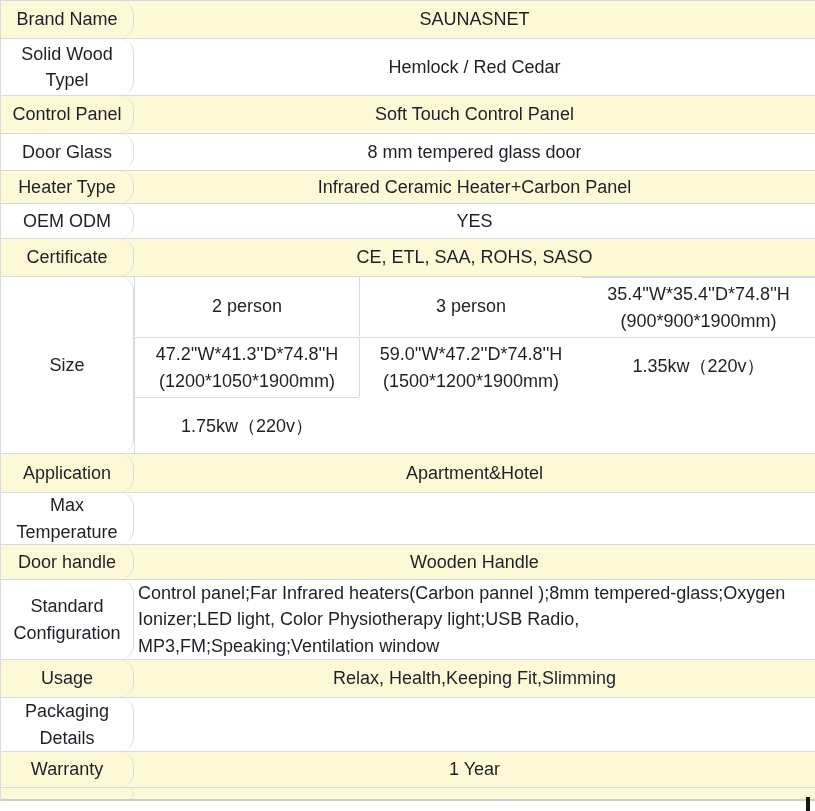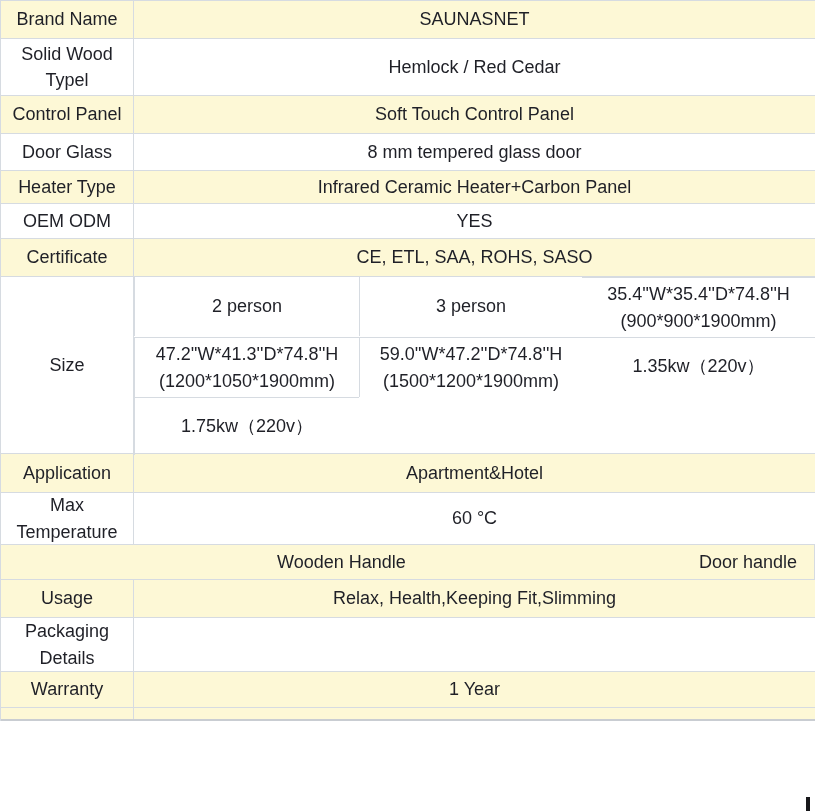--- a/index.html
+++ b/index.html
@@ -14,21 +14,21 @@
     border-left:1px solid #d6dbe1;
     box-sizing:border-box;
     font-size:18px;line-height:1.45;
   }
   .row{display:flex;border-bottom:1px solid #d6dbe1;box-sizing:border-box;}
   .cell{box-sizing:border-box;}
   .label{
     width:133px;flex:0 0 133px;
     border-right:1px solid #d6dbe1;
     display:flex;align-items:center;justify-content:center;
-    text-align:center;padding:0 5px;
+    text-align:center;padding:0 5px;border-radius:14px;
   }
   .value{
     flex:1;display:flex;align-items:center;justify-content:center;
     text-align:center;white-space:pre-line;padding:0 2px;
   }
   .value.left{justify-content:flex-start;text-align:left;padding-left:4px;line-height:1.48;}
   .yellow{background:#fdf8d6;}
   .white{background:#ffffff;}
 
   
@@ -110,28 +110,31 @@
     </div>
   </div>
 
   <div class="row yellow" style="height:39px">
     <div class="cell label">Application</div>
     <div class="cell value">Apartment&amp;Hotel</div>
   </div>
 
   <div class="row white" style="height:52px">
     <div class="cell label">Max Temperature</div>
-    <div class="cell value">60 °C</div>
   </div>
 
   <div class="row yellow" style="height:35px">
+    <div class="cell label">Door handle</div>
     <div class="cell value">Wooden Handle</div>
-    <div class="cell label">Door handle</div>
   </div>
 
+  <div class="row white" style="height:80px">
+    <div class="cell label">Standard Configuration</div>
+    <div class="cell value left">Control panel;Far Infrared heaters(Carbon pannel );8mm tempered-glass;Oxygen Ionizer;LED light, Color Physiotherapy light;USB Radio, MP3,FM;Speaking;Ventilation window</div>
+  </div>
 
   <div class="row yellow" style="height:38px">
     <div class="cell label">Usage</div>
     <div class="cell value">Relax, Health,Keeping Fit,Slimming</div>
   </div>
 
   <div class="row white" style="height:54px">
     <div class="cell label">Packaging Details</div>
   </div>
 

